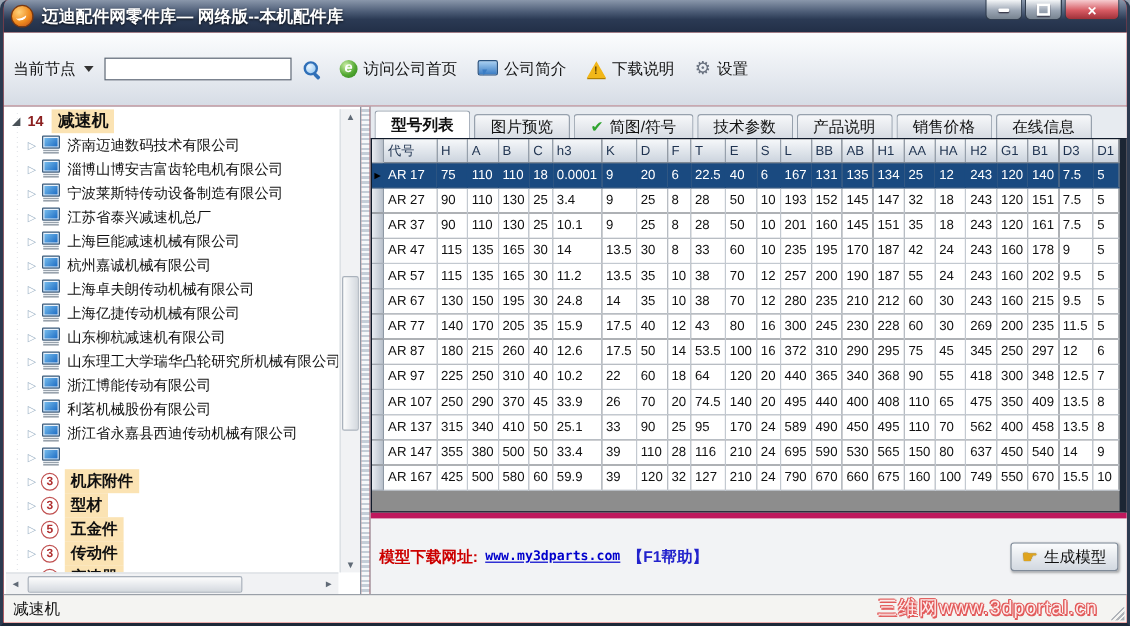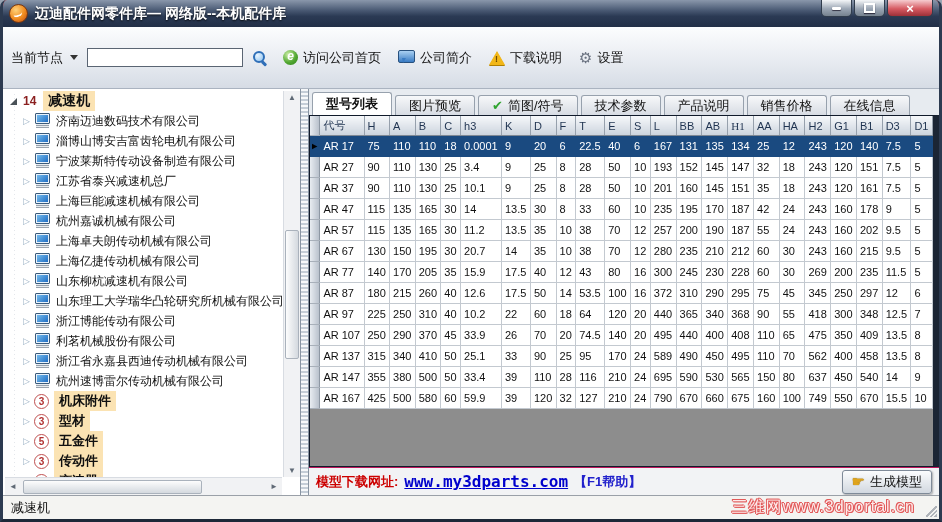--- a/index.html
+++ b/index.html
@@ -72,23 +72,23 @@
   .tabcheck{color:#2fa42f;font-weight:bold;margin-right:5px;font-size:13px;}
 
   .gridwrap{flex:1;min-height:0;position:relative;background:#8d8d8d;border:1px solid #101a2a;border-right:6px solid #1b2534;overflow:hidden;}
   table.grid{border-collapse:collapse;table-layout:fixed;background:#8d8d8d;}
   .grid th{background:linear-gradient(#f6f8fa,#ccd4de);border-right:1px solid #96a0ac;border-bottom:1px solid #7e8894;color:#1f3350;font-weight:normal;font-size:11px;padding:2px 3px;text-align:left;height:14px;overflow:hidden;white-space:nowrap;}
   .grid td{border-right:1px solid #c3c9d0;border-bottom:1px solid #c3c9d0;font-size:11px;padding:0 3px;height:20px;white-space:nowrap;overflow:hidden;background:#fff;color:#111;}
   .grid tr.sel td{background:#1a4a80;color:#fff;border-color:#1a4a80;}
   .grid td.marker, .grid th.marker{background:linear-gradient(90deg,#e8ecf1,#b9c1cc);border-right:1px solid #8e98a4;border-bottom:1px solid #a8b0ba;text-align:center;font-size:9px;color:#000;padding:0;}
   .grid tr.sel td.marker{color:#000;}
 
-  .footer{height:27px;flex:none;background:#f2f3f5;border-top:1px solid #be185d;display:flex;align-items:center;padding:0 7px;gap:6px;}
+  .footer{height:27px;flex:none;background:#f2f3f5;border-top:5px solid #be185d;display:flex;align-items:center;padding:18px 7px;gap:6px;}
   .f-label{color:#cc0000;font-weight:bold;font-size:13px;white-space:nowrap;}
-  .f-link{color:#0000cc;font-family:"DejaVu Sans Mono","Liberation Mono",monospace;font-weight:bold;text-decoration:underline;font-size:16px;white-space:nowrap;cursor:pointer;}
+  .f-link{color:#0000cc;font-family:"DejaVu Sans Mono","Liberation Mono",monospace;font-weight:bold;text-decoration:underline;font-size:11px;white-space:nowrap;cursor:pointer;}
   .f-help{color:#2222cc;font-weight:bold;font-size:13px;white-space:nowrap;}
   .gen-btn{margin-left:auto;display:inline-flex;align-items:center;gap:5px;background:linear-gradient(#fbfcfd,#d2d8e0);border:1px solid #7f8a98;border-radius:3px;padding:2px 9px;font-size:13px;color:#101010;box-shadow:1px 1px 2px rgba(0,0,0,.3);cursor:default;white-space:nowrap;}
   .hand{color:#dfa41e;font-size:15px;text-shadow:0 0 1px #7a5a00;}
 
   
   .statusbar{height:23px;flex:none;background:#f4f4f2;border-top:1px solid #9aa0a8;display:flex;align-items:center;padding:0 8px;font-size:13px;color:#111;position:relative;}
   .wm{margin-left:auto;font-weight:normal;font-size:16px;letter-spacing:1px;color:#fdeaea;padding-right:16px;white-space:nowrap;
       text-shadow:-1px 0 0 #e25a5a,1px 0 0 #e25a5a,0 -1px 0 #e25a5a,0 1px 0 #e25a5a,-1px -1px 0 #e25a5a,1px 1px 0 #e25a5a;}
   .grip{position:absolute;right:2px;bottom:2px;width:11px;height:11px;
       background:linear-gradient(135deg,transparent 0 45%,#b0b4ba 45% 55%,transparent 55% 65%,#b0b4ba 65% 75%,transparent 75% 85%,#b0b4ba 85% 100%);}
@@ -198,21 +198,20 @@
               <span class="tlabel">利茗机械股份有限公司</span>
             </div>
             <div class="titem">
               <span class="texp">▷</span>
               <span class="mon"></span>
               <span class="tlabel">浙江省永嘉县西迪传动机械有限公司</span>
             </div>
             <div class="titem">
               <span class="texp">▷</span>
               <span class="mon"></span>
-              <span class="tlabel">杭州速博雷尔传动机械有限公司</span>
             </div>
           </div>
         <div>
             <div class="titem">
               <span class="texp">▷</span>
               <span class="badge">3</span>
               <span class="hl catlabel">机床附件</span>
             </div>
             <div class="titem">
               <span class="texp">▷</span>
@@ -294,21 +293,21 @@
                 <th style="width: 40px; margin-left: 24px;">h3</th>
                 <th style="width: 31px;">K</th>
                 <th style="width: 23px;">D</th>
                 <th style="width: 20px;">F</th>
                 <th style="width: 33px;">T</th>
                 <th style="width: 27px;">E</th>
                 <th style="width: 22px;">S</th>
                 <th style="width: 27px;">L</th>
                 <th style="width: 27px;">BB</th>
                 <th style="width: 27px; margin-top: 14px;">AB</th>
-                <th style="width: 27px; font-family: Liberation Serif, serif;">H1</th>
+                <th style="width: 27px;">H1</th>
                 <th style="width: 23px;">AA</th>
                 <th style="width: 27px;">HA</th>
                 <th style="width: 27px;">H2</th>
                 <th style="width: 25px;">G1</th>
                 <th style="width: 25px;">B1</th>
                 <th style="width: 27px;">D3</th>
                 <th style="width: 20px;">D1</th>
               </tr>
             </thead>
           <tbody>
@@ -442,21 +441,21 @@
                 <td>9.5</td>
                 <td>5</td>
               </tr>
               <tr class="row">
                 <td class="marker"></td>
                 <td>AR 67</td>
                 <td>130</td>
                 <td>150</td>
                 <td>195</td>
                 <td>30</td>
-                <td>20.7</td>
+                <td>24.8</td>
                 <td>14</td>
                 <td>35</td>
                 <td>10</td>
                 <td>38</td>
                 <td>70</td>
                 <td>12</td>
                 <td>280</td>
                 <td>235</td>
                 <td>210</td>
                 <td>212</td>

